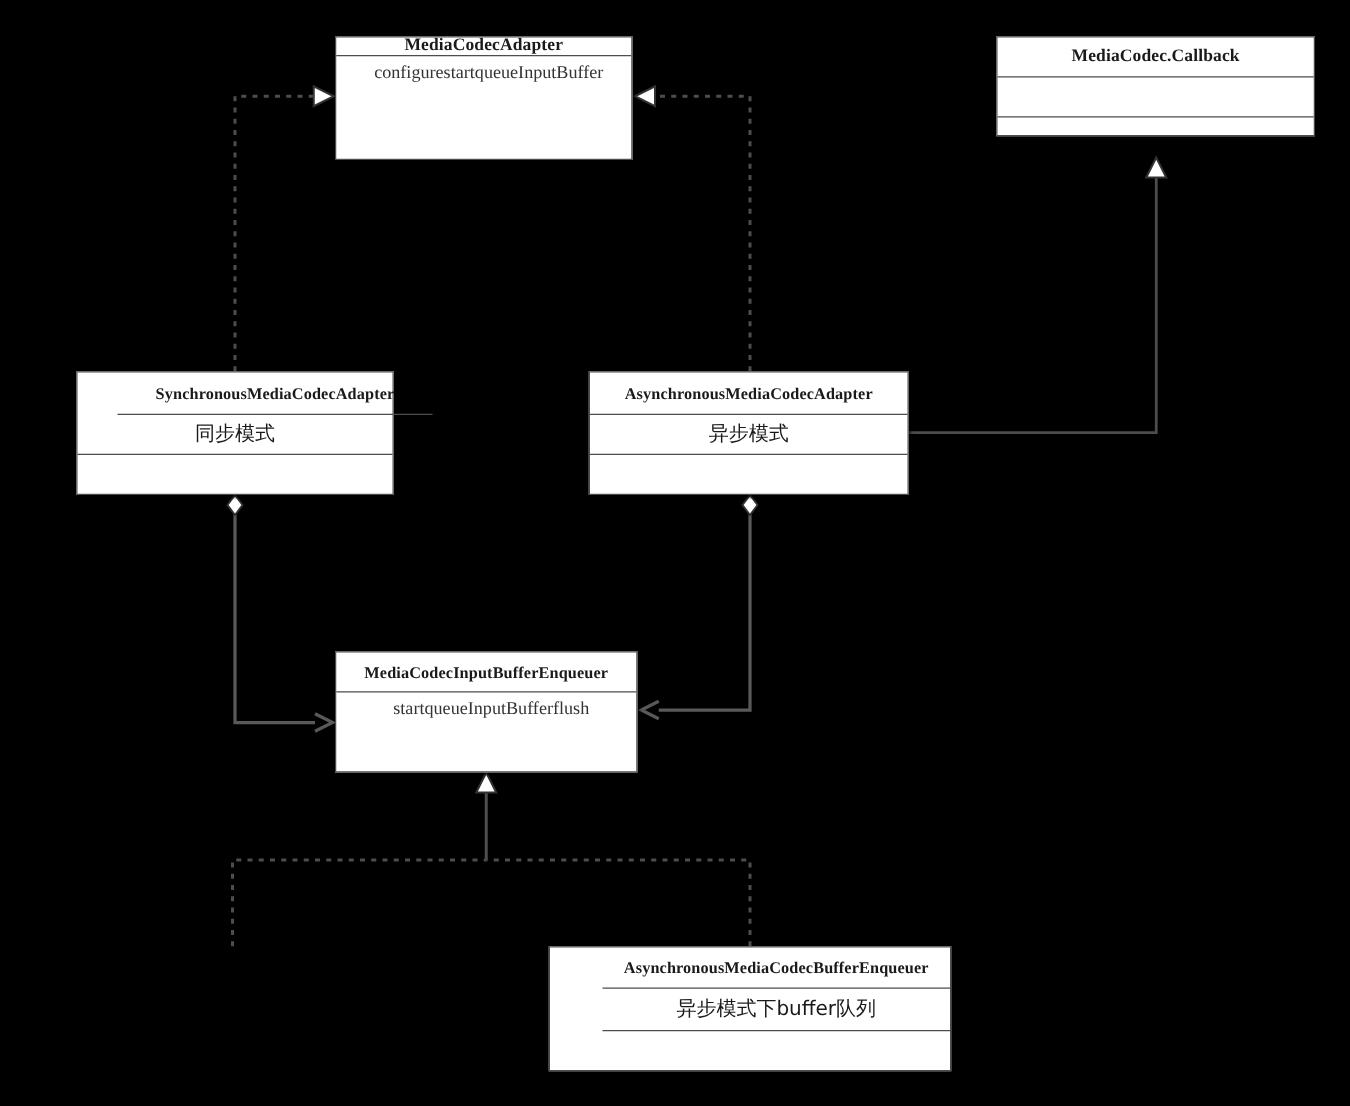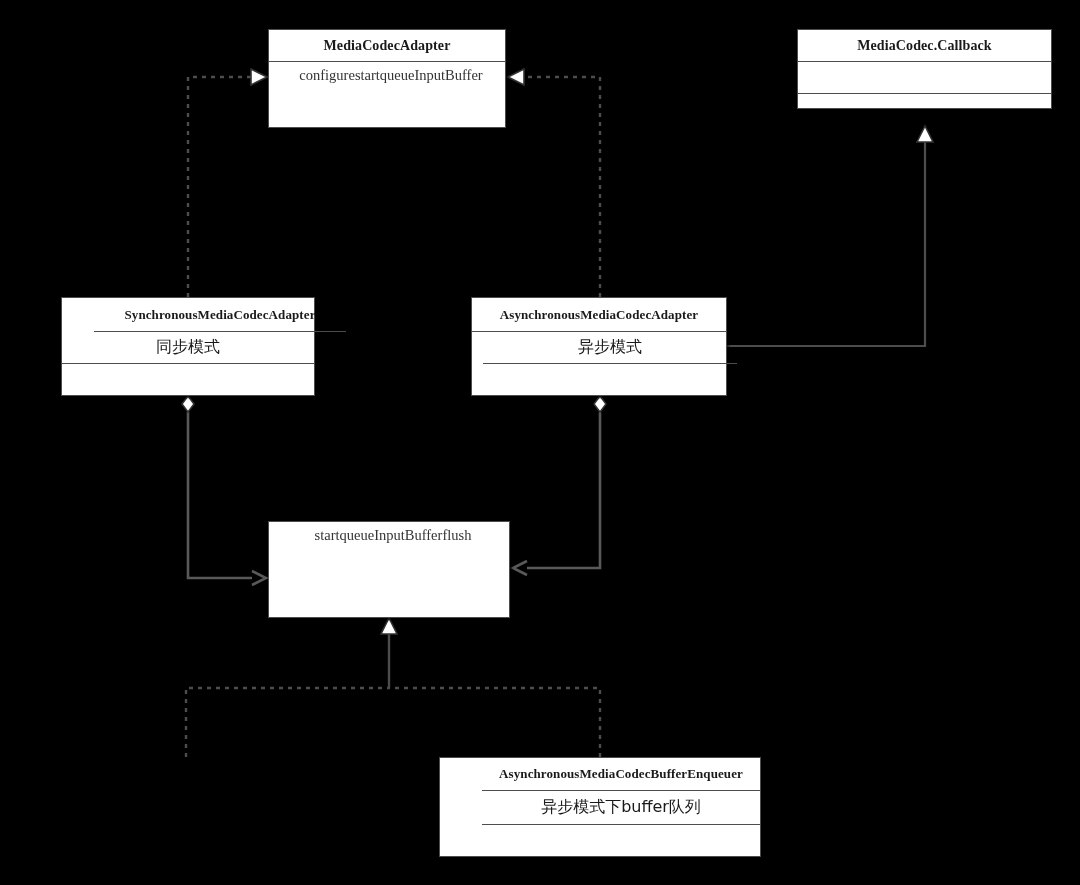--- a/index.html
+++ b/index.html
@@ -118,21 +118,21 @@
       <path d="M 600 757 L 600 688 L 389 688" fill="none" stroke="#4d4d4d" stroke-width="2.4" stroke-dasharray="4 5" stroke-linecap="butt"></path>
     </g>
 
     <g>
       <path d="M 389 688 L 389 633" fill="none" stroke="#4d4d4d" stroke-width="2.4"></path>
       <polygon points="389,618 381,634 397,634" fill="#ffffff" stroke="#333333" stroke-width="1.6"></polygon>
     </g>
   </svg>
 
   <div class="uml-box" style="left:268px; top:29px; width:238px; height:99px;">
-    <div class="uml-compartment uml-title" style="height:32px;">MediaCodecAdapter</div>
+    <div class="uml-compartment uml-title" style="height:15px;">MediaCodecAdapter</div>
     <div class="uml-compartment uml-methods" style="height:66px;">
       <div class="m-line">configure</div>
       <div class="m-line">start</div>
       <div class="m-line">queueInputBuffer</div>
     </div>
   </div>
 
   <div class="uml-box" style="left:797px; top:29px; width:255px; height:80px;">
     <div class="uml-compartment uml-title" style="height:32px;">MediaCodec.Callback</div>
     <div class="uml-compartment uml-empty with-rule" style="height:32px;"></div>
@@ -140,25 +140,26 @@
   </div>
 
   <div class="uml-box" style="left:61px; top:297px; width:254px; height:99px;">
     <div class="uml-compartment uml-title small" style="height:34px;margin-left:32px;">SynchronousMediaCodecAdapter</div>
     <div class="uml-compartment uml-desc" style="height:32px;">同步模式</div>
     <div class="uml-compartment uml-empty" style="height:32px;"></div>
   </div>
 
   <div class="uml-box" style="left:471px; top:297px; width:256px; height:99px;">
     <div class="uml-compartment uml-title small" style="height:34px;">AsynchronousMediaCodecAdapter</div>
-    <div class="uml-compartment uml-desc" style="height:32px;margin-left:11px;">异步模式</div>
+    <div class="uml-compartment uml-desc" style="height:32px;">异步模式</div>
     <div class="uml-compartment uml-empty" style="height:32px;"></div>
   </div>
 
   <div class="uml-box" style="left:268px; top:521px; width:242px; height:97px;">
+    <div class="uml-compartment uml-title small" style="height:32px;">MediaCodecInputBufferEnqueuer</div>
     <div class="uml-compartment uml-methods" style="height:64px;">
       <div class="m-line">start</div>
       <div class="m-line">queueInputBuffer</div>
       <div class="m-line">flush</div>
     </div>
   </div>
 
 
   <div class="uml-box" style="left:439px; top:757px; width:322px; height:100px;padding-left:42px;">
     <div class="uml-compartment uml-title small" style="height:33px;">AsynchronousMediaCodecBufferEnqueuer</div>

